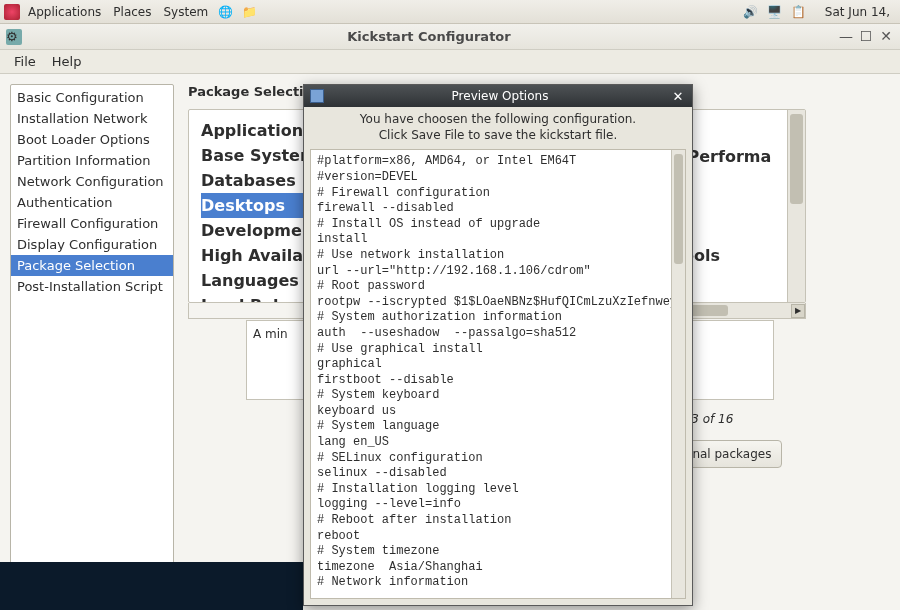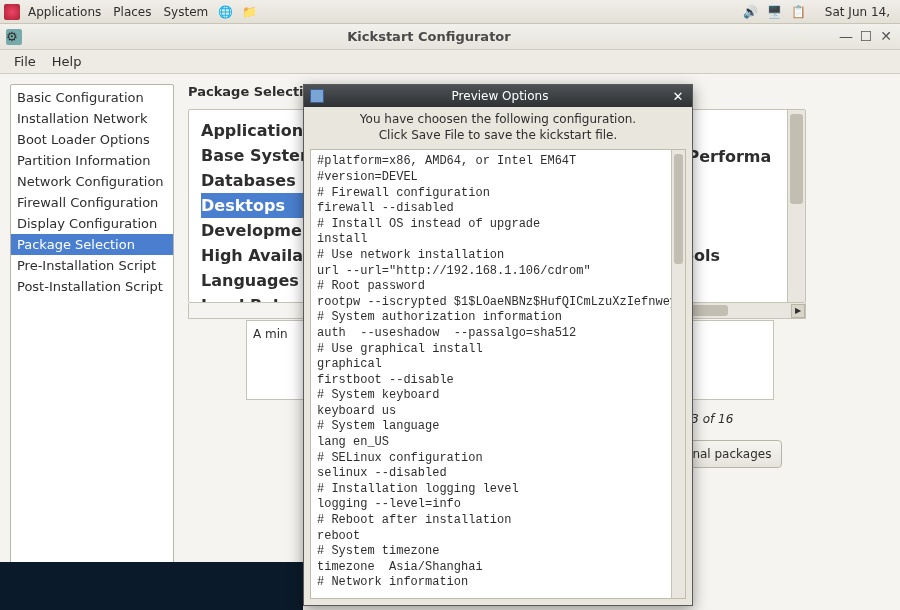--- a/index.html
+++ b/index.html
@@ -332,24 +332,24 @@
   <span class="menu-item">Help</span>
 </div>
 
 <div class="main-area">
   <div class="sidebar">
     <div class="side-item">Basic Configuration</div>
     <div class="side-item">Installation Network</div>
     <div class="side-item">Boot Loader Options</div>
     <div class="side-item">Partition Information</div>
     <div class="side-item">Network Configuration</div>
+    <div class="side-item">Authentication</div>
     <div class="side-item">Firewall Configuration</div>
     <div class="side-item">Display Configuration</div>
     <div class="side-item selected">Package Selection</div>
-    <div class="side-item">Pre-Installation Script</div>
     <div class="side-item">Post-Installation Script</div>
   </div>
 
   <div class="content">
     <div class="content-title">Package Selection</div>
 
     <div class="pkg-frame">
       <div class="pkg-left">
         <div class="pkg-row">Applications</div>
         <div class="pkg-row">Base System</div>

